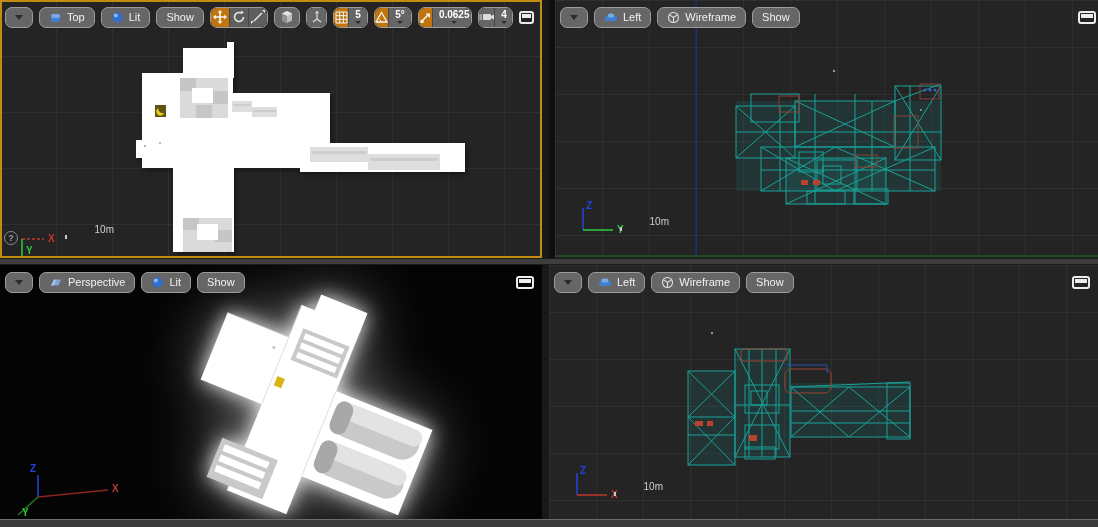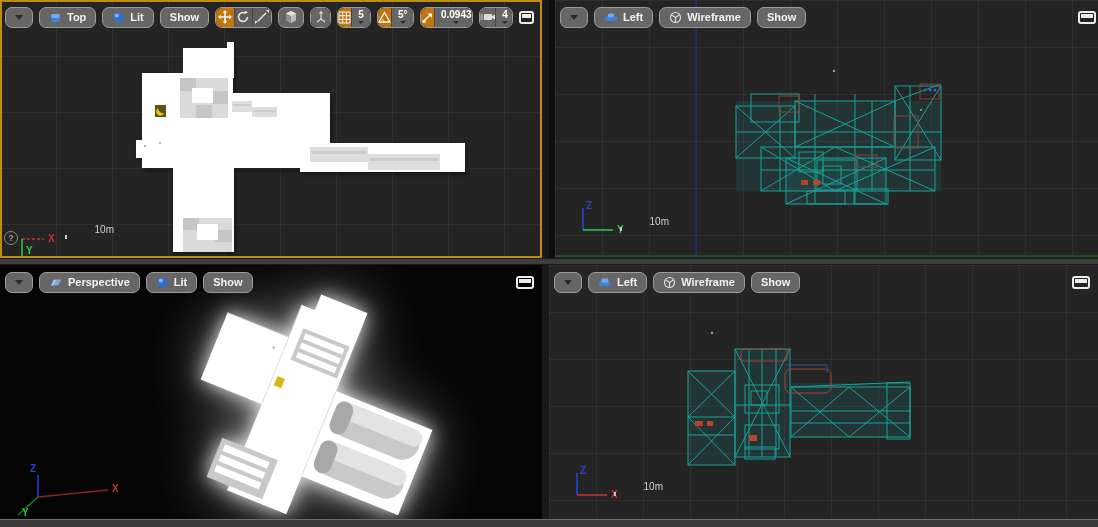--- a/index.html
+++ b/index.html
@@ -26,21 +26,21 @@
   .bottom-bar { position:absolute; left:0; top:519px; width:1098px; height:8px; background:#3a3a3a; border-top:1px solid #6d6d6d; }
 
   .vp-canvas { position:absolute; inset:0; z-index:1; }
   .vp-canvas svg { position:absolute; inset:0; }
 
   
   .vp-toolbar { position:absolute; top:6px; left:5px; right:8px; height:22px;
     display:flex; align-items:center; gap:6px; z-index:20; }
   .vbtn { display:inline-flex; align-items:center; justify-content:center; gap:5px;
     height:21px; padding:0 9px; background:#666666; border:1px solid #9c9c9c;
-    border-radius:7px; color:#f2f2f2; font-size:11px; font-weight:700; white-space:nowrap; cursor:default; }
+    border-radius:7px; color:#f2f2f2; font-size:11px; font-weight:400; white-space:nowrap; cursor:default; }
   .caret-down { width:0; height:0; border-left:4px solid transparent;
     border-right:4px solid transparent; border-top:5px solid #2b2b2b; }
   .btn-group { display:inline-flex; height:21px; border:1px solid #9c9c9c; border-radius:7px; overflow:hidden; }
   .seg { display:flex; align-items:center; justify-content:center; background:#5e5e5e;
     width:24px; height:100%; border-right:1px solid #474747; }
   .seg:last-child { border-right:none; }
   .seg.orange { background:#c0760c; }
   .seg.val { width:auto; padding:0 6px; background:#666666; flex-direction:column;
     color:#fff; font-size:10px; font-weight:700; line-height:10px; }
   .mini-caret { width:0; height:0; border-left:3px solid transparent;
@@ -201,21 +201,21 @@
 
       <span class="btn-group">
         <span class="seg orange">
           <svg width="13" height="13" viewBox="0 0 13 13">
               <path d="M3 10L9 4" stroke="#f4f4f4" stroke-width="1.6"></path>
               <path d="M6.5 2.5H11V7z" fill="#f4f4f4"></path>
               <rect x="1.5" y="9" width="3" height="3" fill="#f4f4f4"></rect>
             </svg>
         </span>
         <span class="seg val">
-          <span>0.0943</span>
+          <span>0.0625</span>
           <i class="mini-caret"></i>
         </span>
       </span>
 
       <span class="btn-group">
         <span class="seg" style="background:#666;">
           <svg width="15" height="12" viewBox="0 0 15 12" fill="#dcdcdc">
               <rect x="4" y="3" width="8" height="6" rx="1"></rect>
               <path d="M12 5l3-1.5v5L12 7z"></path>
               <rect x="0.5" y="3.5" width="2.6" height="1"></rect>

